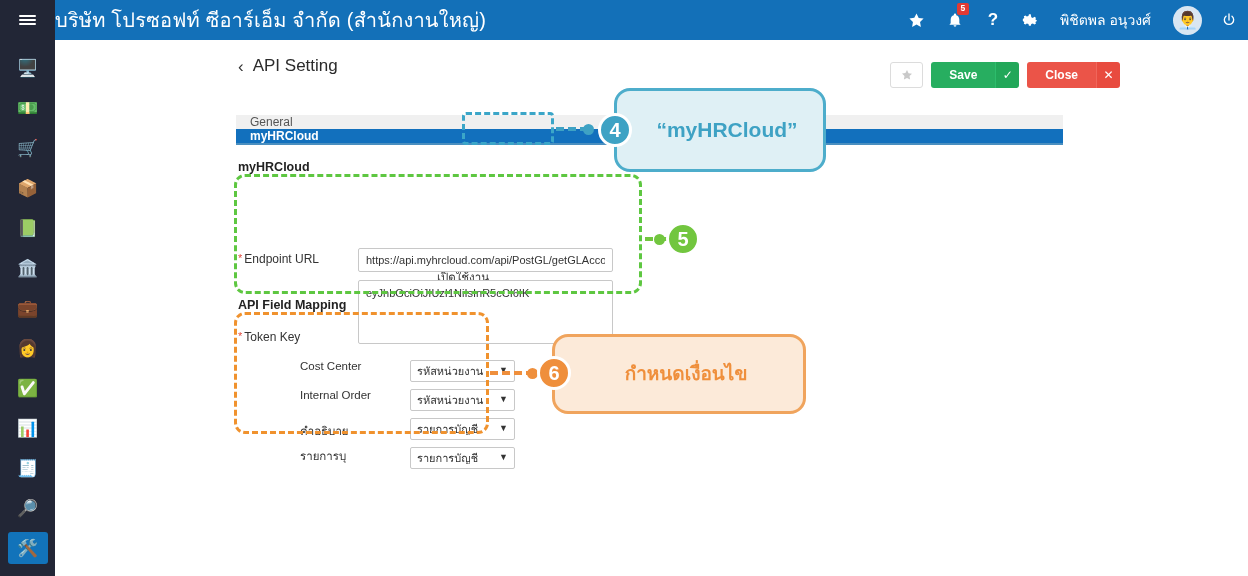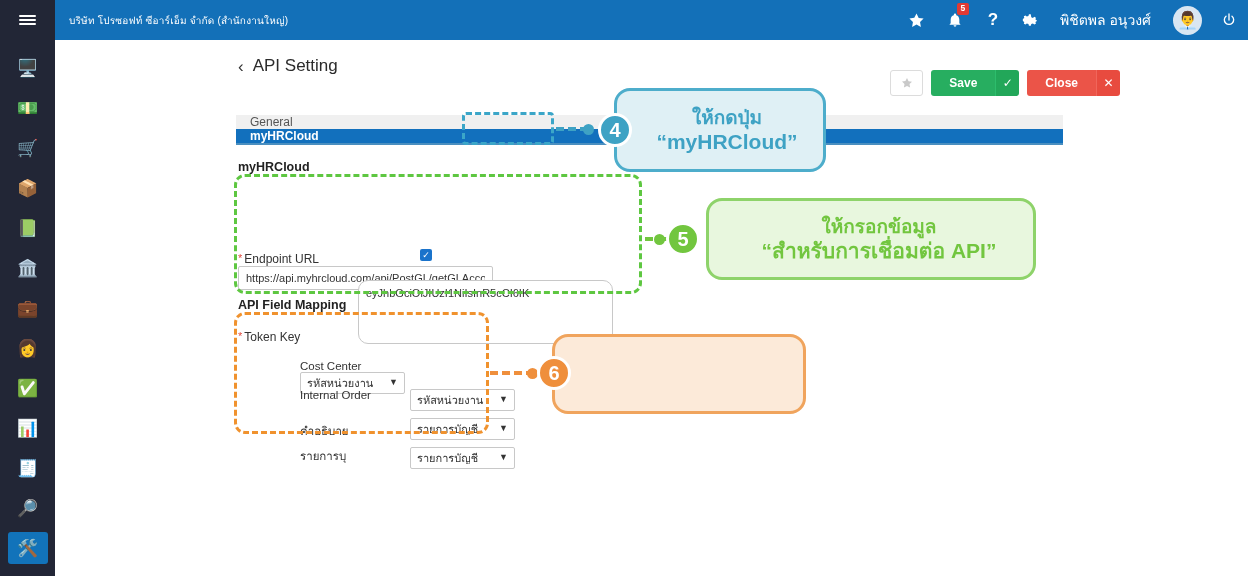--- a/index.html
+++ b/index.html
@@ -39,21 +39,21 @@
   }
 
   
   .topbar {
     position: absolute; left: 55px; top: 0;
     width: 1193px; height: 40px;
     background: #1370b8; color: #fff;
     display: flex; align-items: center;
   }
   .company-name {
-    padding-left: 14px; font-size: 10px; letter-spacing: .2px;
+    padding-left: 0; font-size: 20px; letter-spacing: .2px;
     white-space: nowrap;
   }
   .topbar-right {
     margin-left: auto; display: flex; align-items: center; height: 40px;
   }
   .tb-btn {
     width: 38px; height: 40px; display: flex; align-items: center;
     justify-content: center; position: relative; cursor: pointer;
     font-size: 15px;
   }
@@ -79,21 +79,21 @@
     width: 1193px; height: 536px; background: #fff;
   }
   .page-head {
     position: absolute; left: 183px; top: 16px;
     display: flex; align-items: center; gap: 9px;
   }
   .back-chevron { font-size: 17px; color: #333; cursor: pointer; line-height: 1; }
   .page-title { font-size: 17px; color: #2b2b2b; }
 
   .action-bar {
-    position: absolute; right: 128px; top: 30px;
+    position: absolute; right: 128px; top: 22px;
     display: flex; align-items: stretch; gap: 8px; height: 26px; border-radius: 12px;
   }
   .fav-btn {
     width: 33px; border: 1px solid #dcdcdc; background: #fff;
     color: #c9c9c9; font-size: 13px; border-radius: 3px;
     display: flex; align-items: center; justify-content: center; cursor: pointer;
   }
   .btn-group { display: flex; border-radius: 3px; overflow: hidden; cursor: pointer; }
   .btn-main {
     padding: 0 18px; display: flex; align-items: center; justify-content: center;
@@ -132,21 +132,21 @@
   .f-label { font-size: 12px; color: #333; width: 120px; padding-top: 4px; }
   .req { color: #e04a3f; font-size: 11px; margin-right: 2px; vertical-align: top; }
 
   .txt-input {
     width: 255px; height: 24px; border: 1px solid #c8c8c8; background: #fff;
     font-size: 11px; color: #333; padding: 0 7px; border-radius: 2px;
     font-family: "Liberation Sans", sans-serif;
   }
   .txt-area {
     width: 255px; height: 64px; border: 1px solid #c8c8c8; background: #fff;
-    font-size: 11px; color: #333; padding: 6px 7px; border-radius: 10px;
+    font-size: 11px; color: #333; padding: 6px 7px; border-radius: 2px;
     resize: none; font-family: "Liberation Sans", sans-serif;
   }
   .chk-row {
     position: absolute; left: 365px; top: 184px;
     display: flex; align-items: center; gap: 5px;
   }
   .chk {
     width: 12px; height: 12px; background: #1a73cb; border-radius: 2px;
     display: flex; align-items: center; justify-content: center;
     color: #fff; font-size: 9px; cursor: pointer;
@@ -349,37 +349,37 @@
       <div class="tab active">myHRCloud</div>
     </div>
 
     <div class="section-label" id="lbl-myhrcloud">myHRCloud</div>
 
     <div class="chk-row">
       <span class="chk">✓</span>
       <span class="chk-label">เปิดใช้งาน</span>
     </div>
 
-    <div class="form-row" style="left:183px; top:208px;flex-direction:column;">
+    <div class="form-row" style="left:183px; top:208px;">
       <div class="f-label">
         <span class="req">*</span><span>Endpoint URL</span>
       </div>
       <input class="txt-input" value="https://api.myhrcloud.com/api/PostGL/getGLAccount/" style="">
     </div>
 
     <div class="form-row" style="left:183px; top:240px;align-items:flex-end;">
       <div class="f-label">
         <span class="req">*</span><span>Token Key</span>
       </div>
       <textarea class="txt-area" style="">eyJhbGciOiJIUzI1NiIsInR5cCI6IK</textarea>
     </div>
 
     <div class="section-label" id="lbl-mapping">API Field Mapping</div>
 
-    <div class="form-row" style="left:245px; top:320px;flex-direction:column;">
+    <div class="form-row" style="left:245px; top:320px;">
       <div class="map-label">Cost Center</div>
       <div class="sel-wrap">
         <select class="sel">
           <option>รหัสหน่วยงาน</option>
         </select>
         <span class="sel-caret">▼</span>
       </div>
     </div>
 
     <div class="form-row" style="left:245px; top:349px;">
@@ -419,33 +419,27 @@
 
   <div class="conn-line" id="line4"></div>
   <div class="conn-dot" id="dot4"></div>
   <div class="conn-line" id="line5"></div>
   <div class="conn-dot" id="dot5"></div>
   <div class="conn-line" id="line6"></div>
   <div class="conn-dot" id="dot6"></div>
 
   <div class="callout" id="callout4">
     <div class="ctext">
-      <span class="l1">ให้กดปุ่ม</span>
       <span class="l2">“myHRCloud”</span>
     </div>
   </div>
   <div class="step-circle" id="step4">4</div>
 
-  <div class="callout" id="callout5">
-    <div class="ctext">
-      <span class="l1">ให้กรอกข้อมูล</span>
-      <span class="l2">“สำหรับการเชื่อมต่อ API”</span>
-    </div>
-  </div>
   <div class="step-circle" id="step5">5</div>
 
   <div class="callout" id="callout6">
     <div class="ctext">
+      <span class="l1">กำหนดเงื่อนไข</span>
     </div>
   </div>
   <div class="step-circle" id="step6">6</div>
 
 </div>
 
 </body></html>

